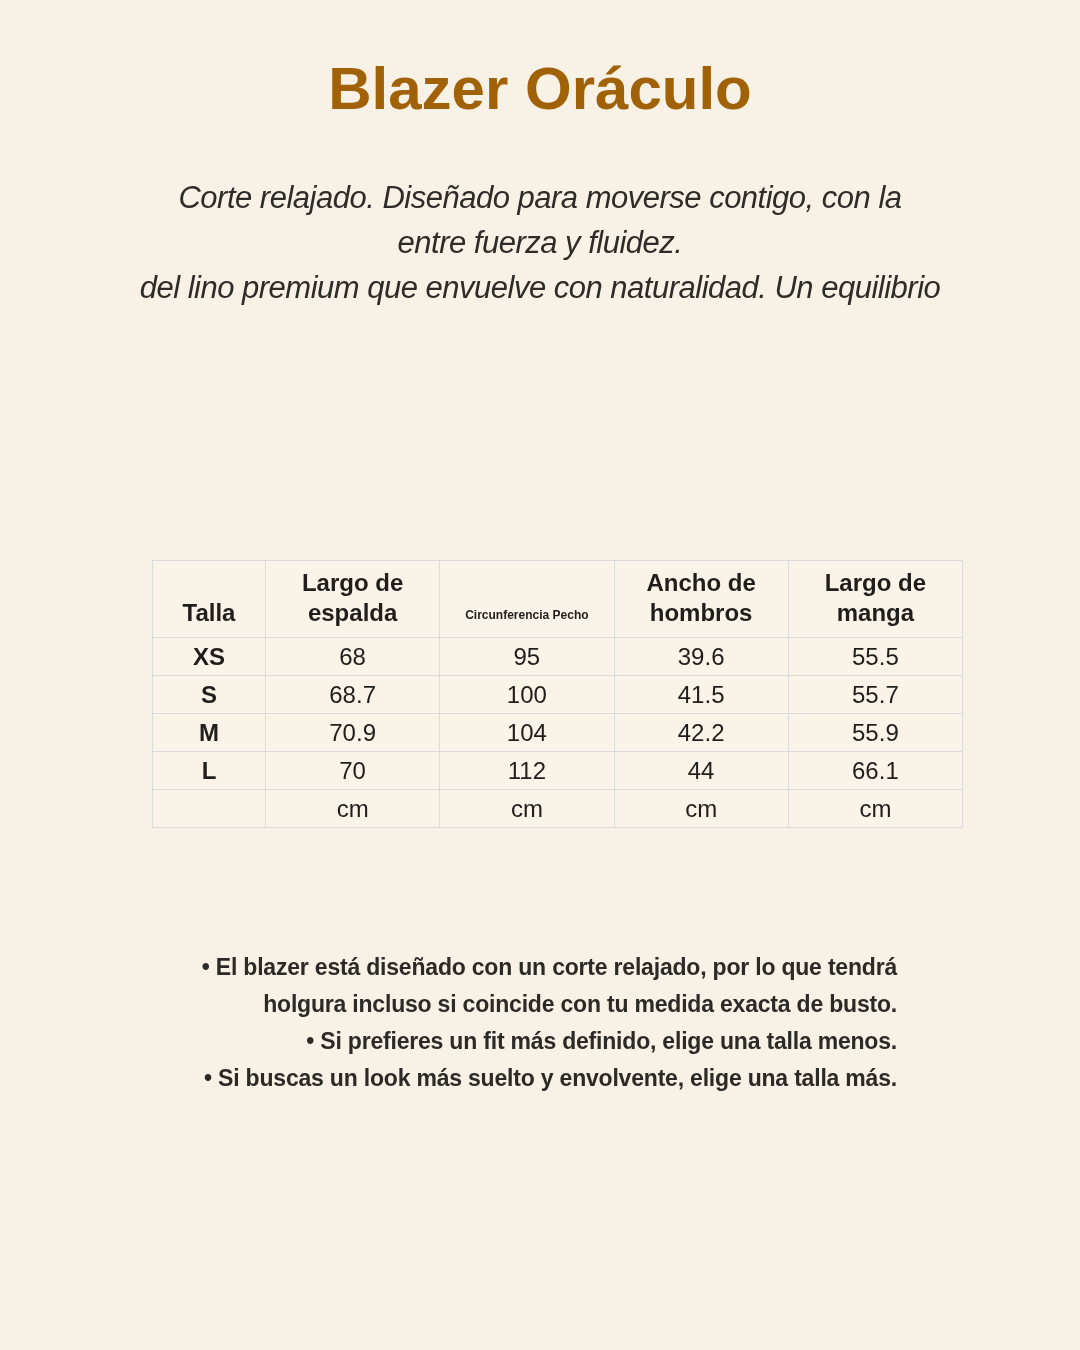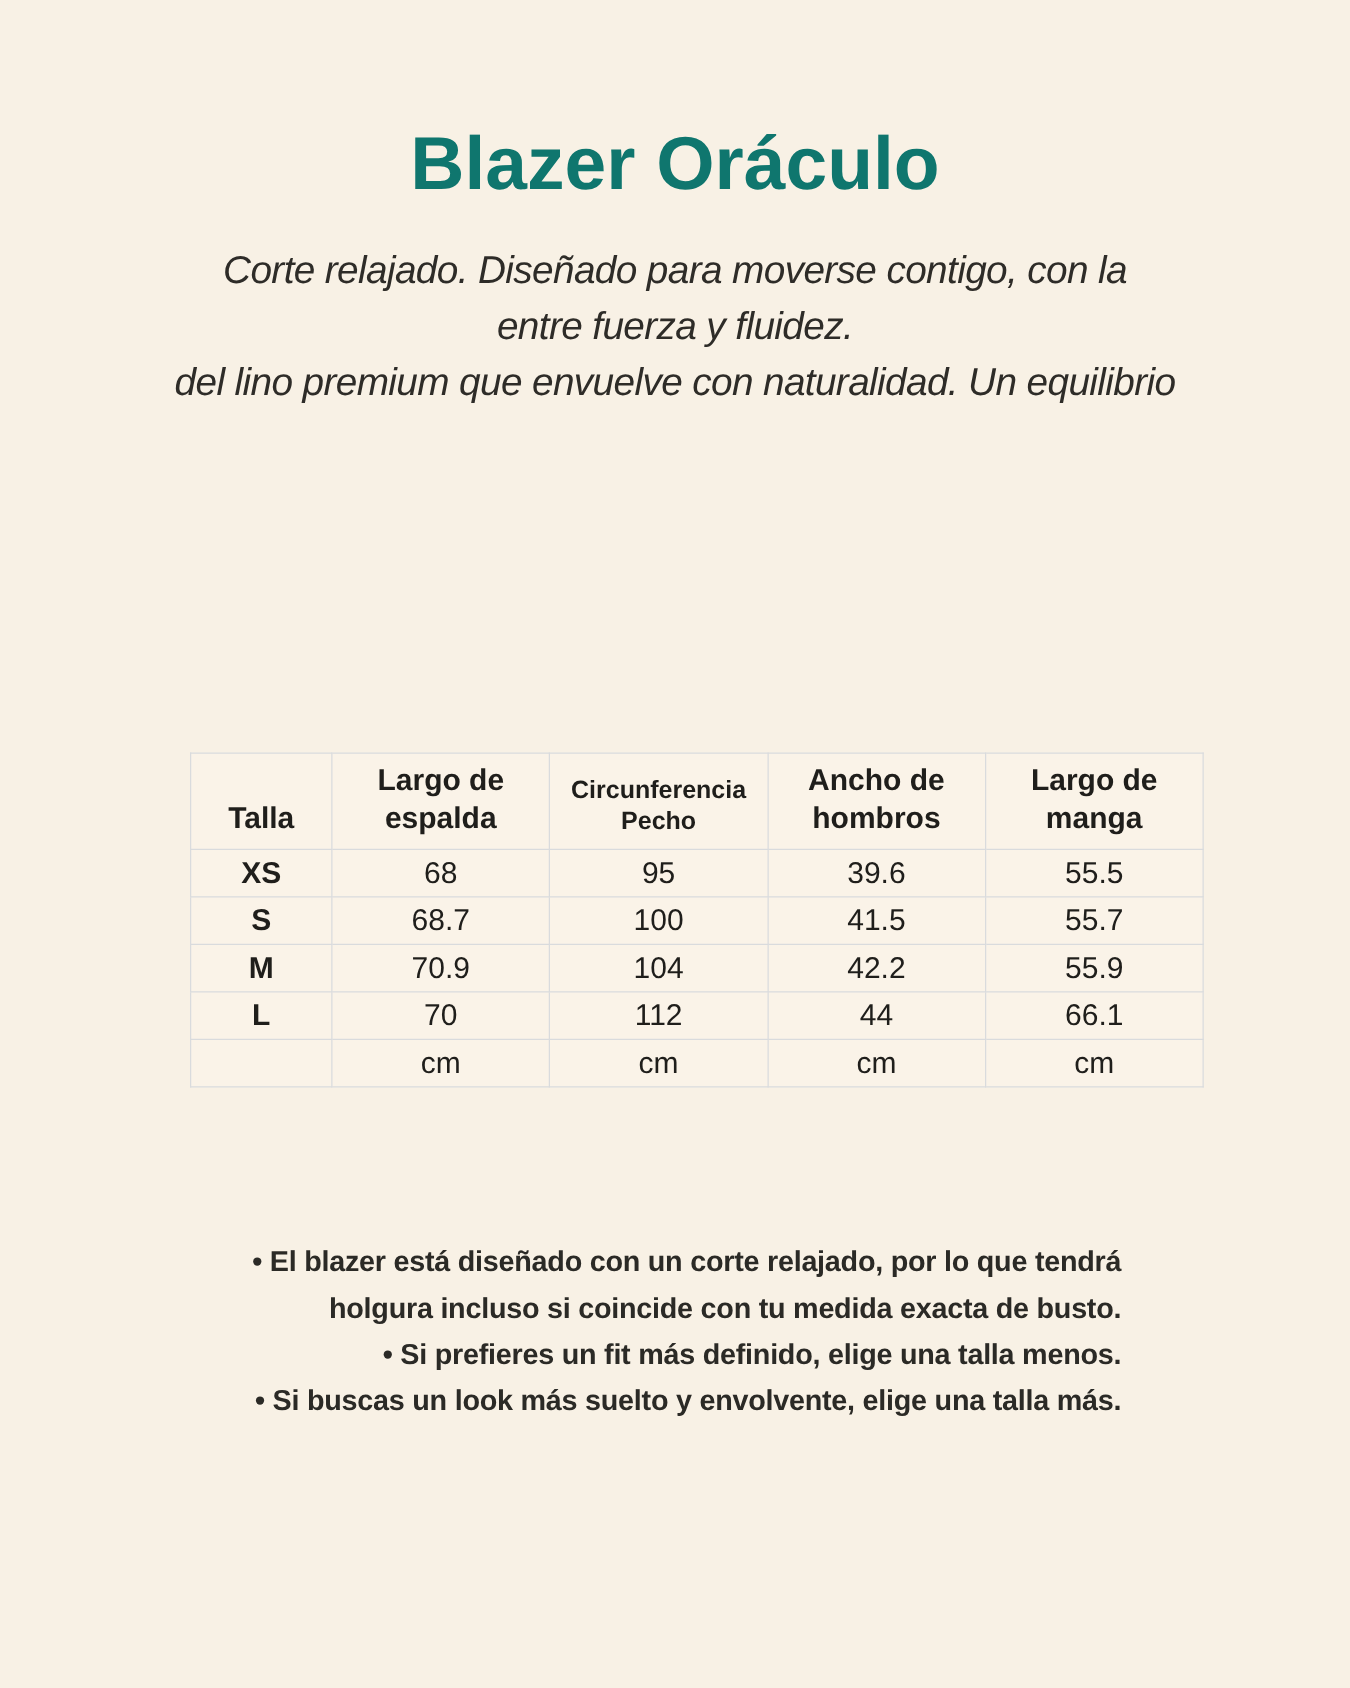--- a/index.html
+++ b/index.html
@@ -9,29 +9,29 @@
     background: #f8f1e5;
     font-family: "Liberation Sans", sans-serif;
     overflow: hidden;
   }
   .page {
     width: 1080px;
     height: 1350px;
     position: relative;
   }
   .title {
-    margin-top: 96px;
+    margin-top: 54px;
     text-align: center;
     font-size: 60px;
     font-weight: 700;
-    color: #0f766e;
+    color: #a16207;
     letter-spacing: 0px;
   }
   .description {
-    margin-top: 28px;
+    margin-top: 52px;
     text-align: center;
     font-style: italic;
     font-weight: 400;
     font-size: 31px;
     line-height: 45px;
     color: #2e2c28;
     letter-spacing: -0.5px;
   }
   .size-table-wrap {
     position: absolute;
@@ -54,21 +54,21 @@
   }
   table.size-table th {
     height: 77px;
     vertical-align: bottom;
     padding-bottom: 9px;
     font-size: 24px;
     font-weight: 700;
     line-height: 30px;
   }
   table.size-table th.small-header {
-    font-size: 20px;
+    font-size: 12px;
     line-height: 25px;
   }
   table.size-table td {
     height: 38px;
     font-size: 24px;
     font-weight: 400;
     vertical-align: middle;
   }
   table.size-table td.size-label {
     font-weight: 700;

